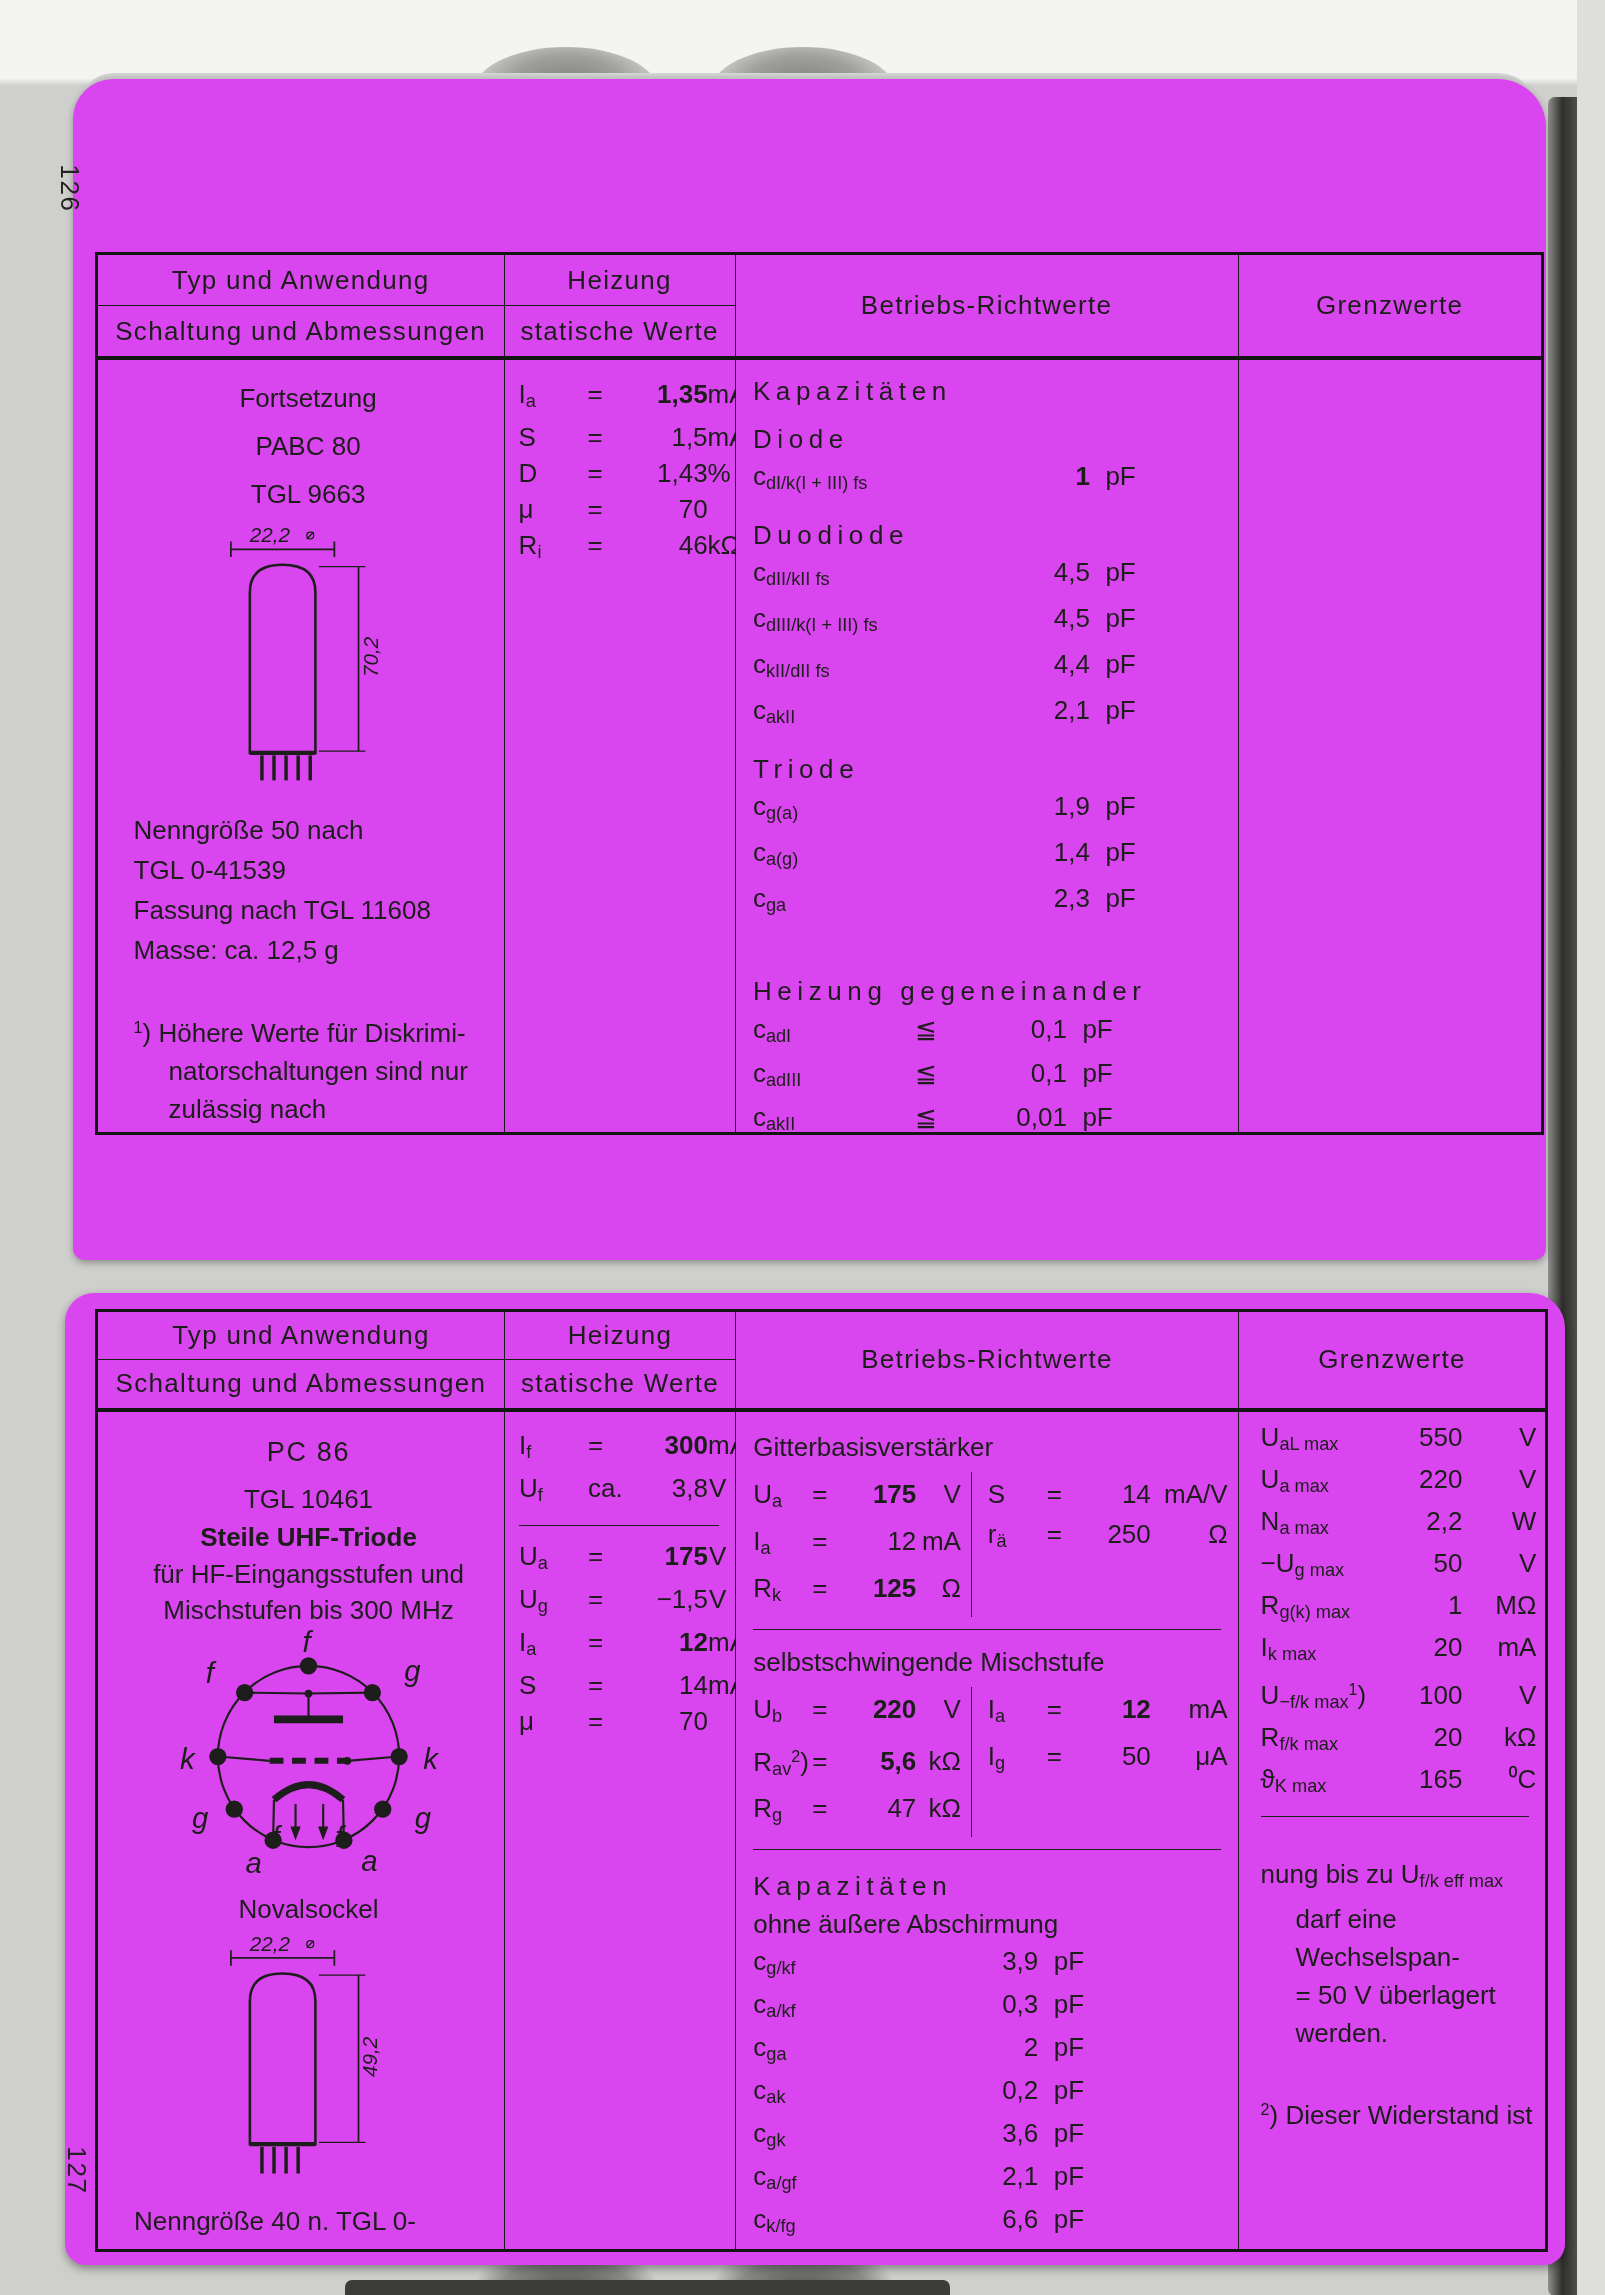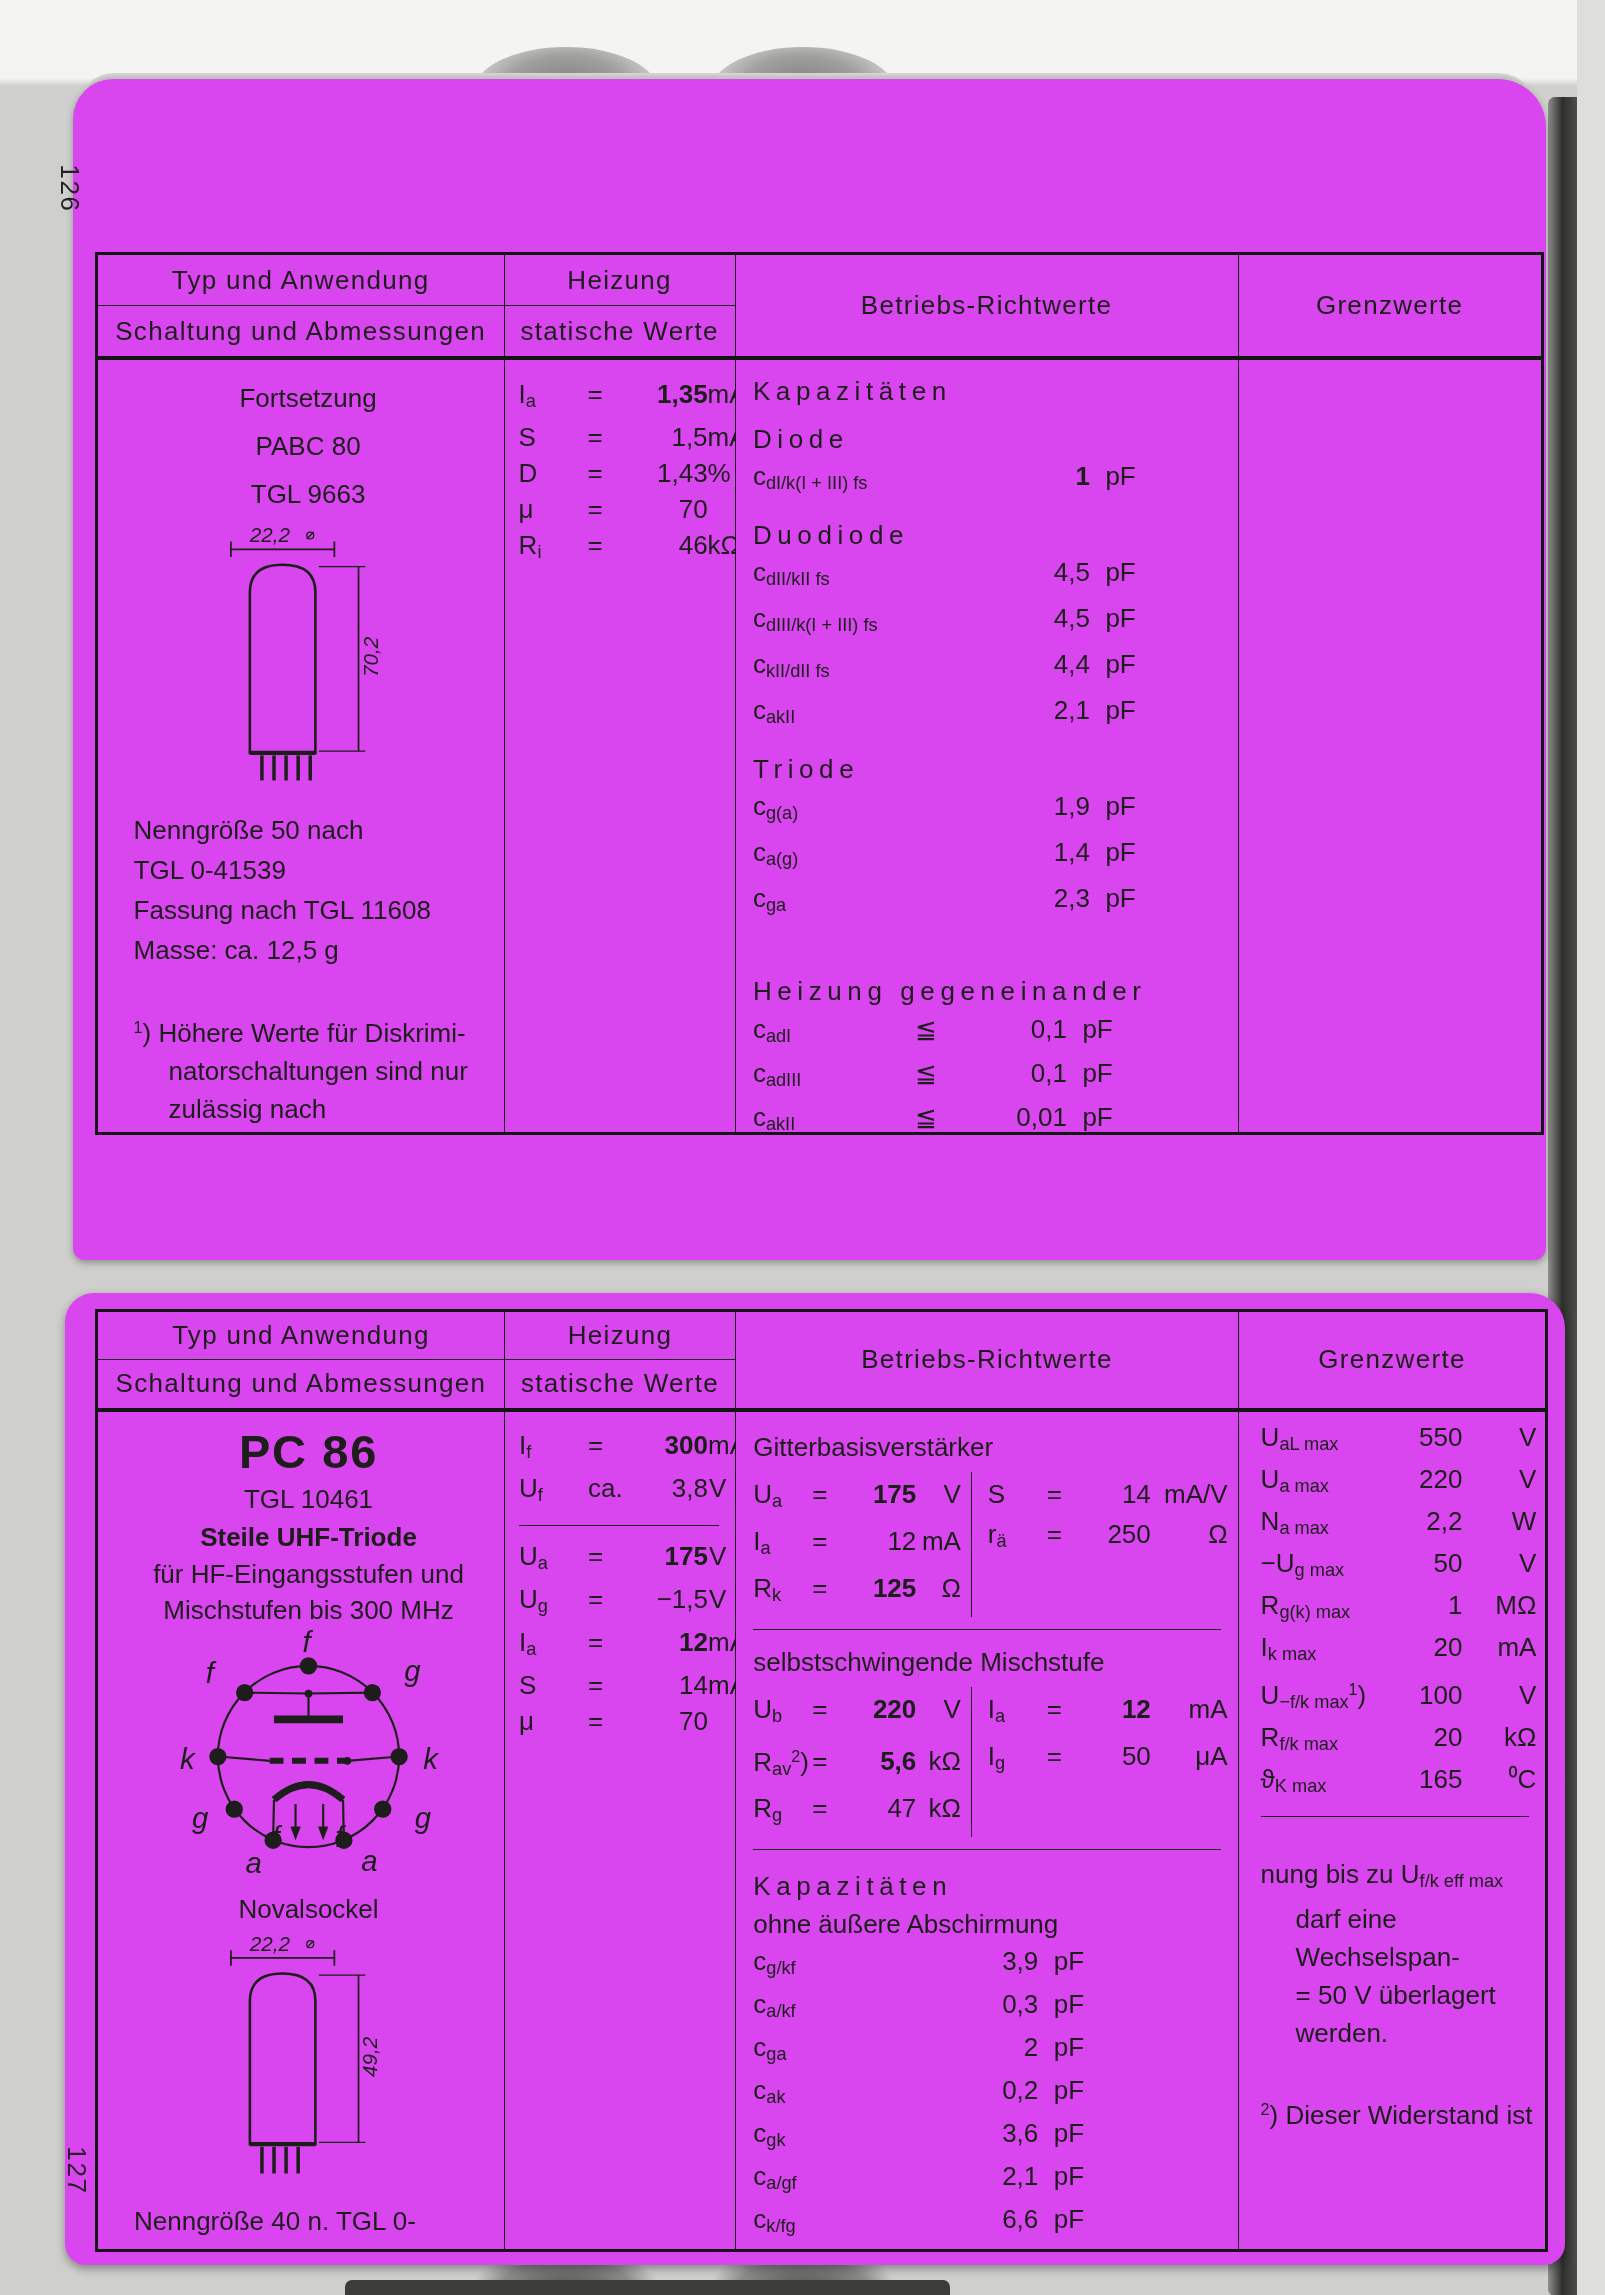--- a/index.html
+++ b/index.html
@@ -42,21 +42,21 @@
   .col-grenz{padding:7px 8.6px 0 21.6px;}
   
   .bh{margin:21px 0 3.5px;white-space:nowrap;}
   .bh.sp{letter-spacing:5.6px;}
   .bh.subh{margin:17.3px 0 1.7px;}
   .col-betr .bh:first-child{margin-top:10.4px;}
   .bp .ln{line-height:38px;}
   .bp{margin:1.7px 0;}
   .bp.center{text-align:center;}
   .bp.title .ln{line-height:48px;}
-  .bp.big .ln{font-size:47px;font-weight:bold;letter-spacing:1.7px;line-height:54px;}
+  .bp.big .ln{font-size:27px;font-weight:normal;letter-spacing:1.7px;line-height:54px;}
   .bp.bold .ln{font-weight:bold;}
   .bp.sect .ln{line-height:40px;}
   .bp.sect{margin:10.4px 0 5.2px;}
   .bp.tight .ln{line-height:36px;}
   .bp.nenn{margin-top:12px;}
   .bp.nenn .ln{line-height:40px;}
   .bp.fn{margin-top:38px;}
   .bp.fn .ln{line-height:38px;padding-left:35px;}
   .bp.fn .ln:first-child{padding-left:0;}
   .rows{margin:1.7px 0;}

